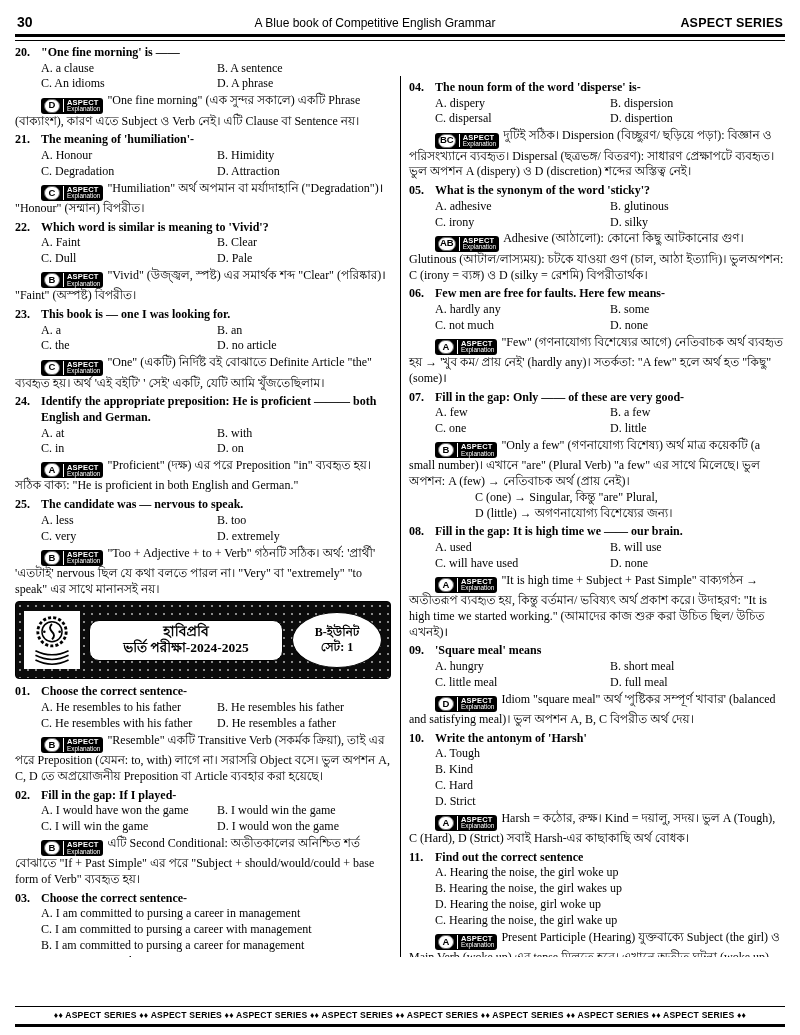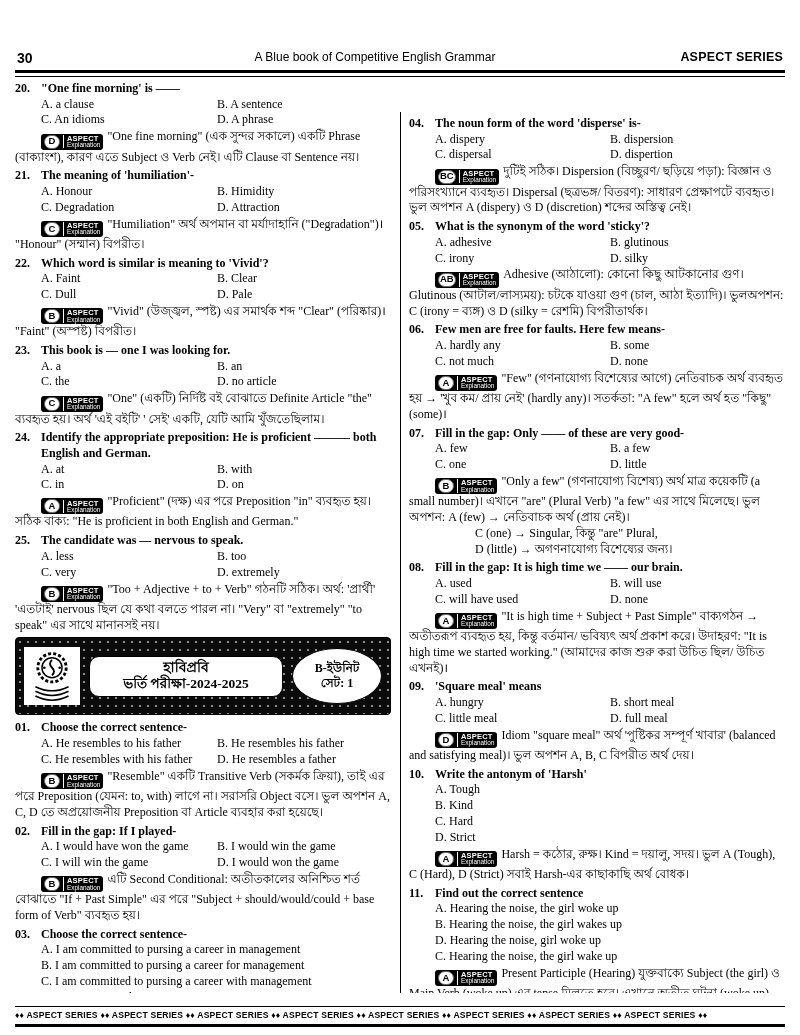--- a/index.html
+++ b/index.html
@@ -1,19 +1,19 @@
 <!DOCTYPE html>
 <html><head>
 <meta charset="utf-8">
 <style>
   html,body{margin:0;padding:0;background:#e8e8e8;}
   .page{width:800px;height:1035px;background:#fff;margin:0 auto;box-sizing:border-box;
         padding:6px 15px 0 15px;font-family:"Liberation Serif",serif;color:#000;overflow:hidden;position:relative;}
   
-  .hdr{display:flex;font-family:"Liberation Sans",sans-serif;padding:8px 2px 4px 2px;margin-top:36px;}
+  .hdr{display:flex;align-items:flex-end;font-family:"Liberation Sans",sans-serif;padding:8px 2px 4px 2px;}
   .hdr .pg{font-weight:bold;font-size:14px;width:70px;}
   .hdr .ttl{flex:1;text-align:center;font-size:12px;}
   .hdr .ser{width:120px;text-align:right;font-weight:bold;font-size:12.5px;letter-spacing:.2px;}
   .dblrule{border-top:3px solid #000;border-bottom:1.5px solid #000;height:3px;}
   
   .cols{display:flex;align-items:stretch;height:916px;overflow:hidden;}
   .col{width:50%;box-sizing:border-box;font-size:12px;}
   .colL{padding:4px 7px 0 0;}
   .colR{border-left:1.5px solid #000;padding:4px 0 0 8px;margin-top:35px;}
   
@@ -41,21 +41,21 @@
           gap:9px;padding:7px 8px;margin:4px 2px 5px 0;height:62px;}
   .blogo{background:#fff;width:56px;height:58px;flex:none;display:flex;align-items:center;justify-content:center;}
   .bcenter{background:#fff;border:1.5px solid #000;border-radius:10px;flex:1;text-align:center;padding:3px 2px;}
   .bt1{font-size:14px;font-weight:bold;line-height:1.15;}
   .bt2{font-size:13.5px;font-weight:bold;line-height:1.2;}
   .bell{background:#fff;border:1px solid #000;border-radius:50%;width:88px;height:54px;flex:none;
         display:flex;flex-direction:column;align-items:center;justify-content:center;font-weight:bold;
         font-size:12px;line-height:1.25;}
   
   .ftr{position:absolute;left:15px;right:15px;bottom:8px;border-top:1.5px solid #000;border-bottom:3.5px solid #000;
-       padding:3px 0 4px 0;font-family:"Liberation Sans",sans-serif;font-size:8.6px;
+       padding:3px 0 4px 0;text-align:center;font-family:"Liberation Sans",sans-serif;font-size:8.6px;
        font-weight:bold;letter-spacing:.2px;white-space:nowrap;overflow:hidden;}
 </style>
 </head>
 <body>
 
 <div class="page">
 
   <div class="hdr">
     <span class="pg">30</span>
     <span class="ttl">A Blue book of Competitive English Grammar</span>
@@ -244,22 +244,22 @@
                 </span>
               </span><span class="expltext">এটি Second Conditional: অতীতকালের অনিশ্চিত শর্ত বোঝাতে "If + Past Simple" এর পরে "Subject + should/would/could + base form of Verb" ব্যবহৃত হয়।</span></div>
           </div>
           <div class="q">
             <div class="qhead">
               <span class="qnum">03.</span>
               <span class="qtext">Choose the correct sentence-</span>
             </div>
             <div class="opts g1">
               <span class="opt">A. I am committed to pursing a career in management</span>
+              <span class="opt">C. I am committed to pursing a career with management</span>
               <span class="opt">B. I am committed to pursing a career for management</span>
-              <span class="opt">C. I am committed to pursing a career with management</span>
               <span class="opt">D. I am committed to pursing a career at management</span>
             </div>
           </div>
         </div>
     </div>
 
     <div class="col colR">
       <div>
           <div class="q">
             <div class="qhead">

